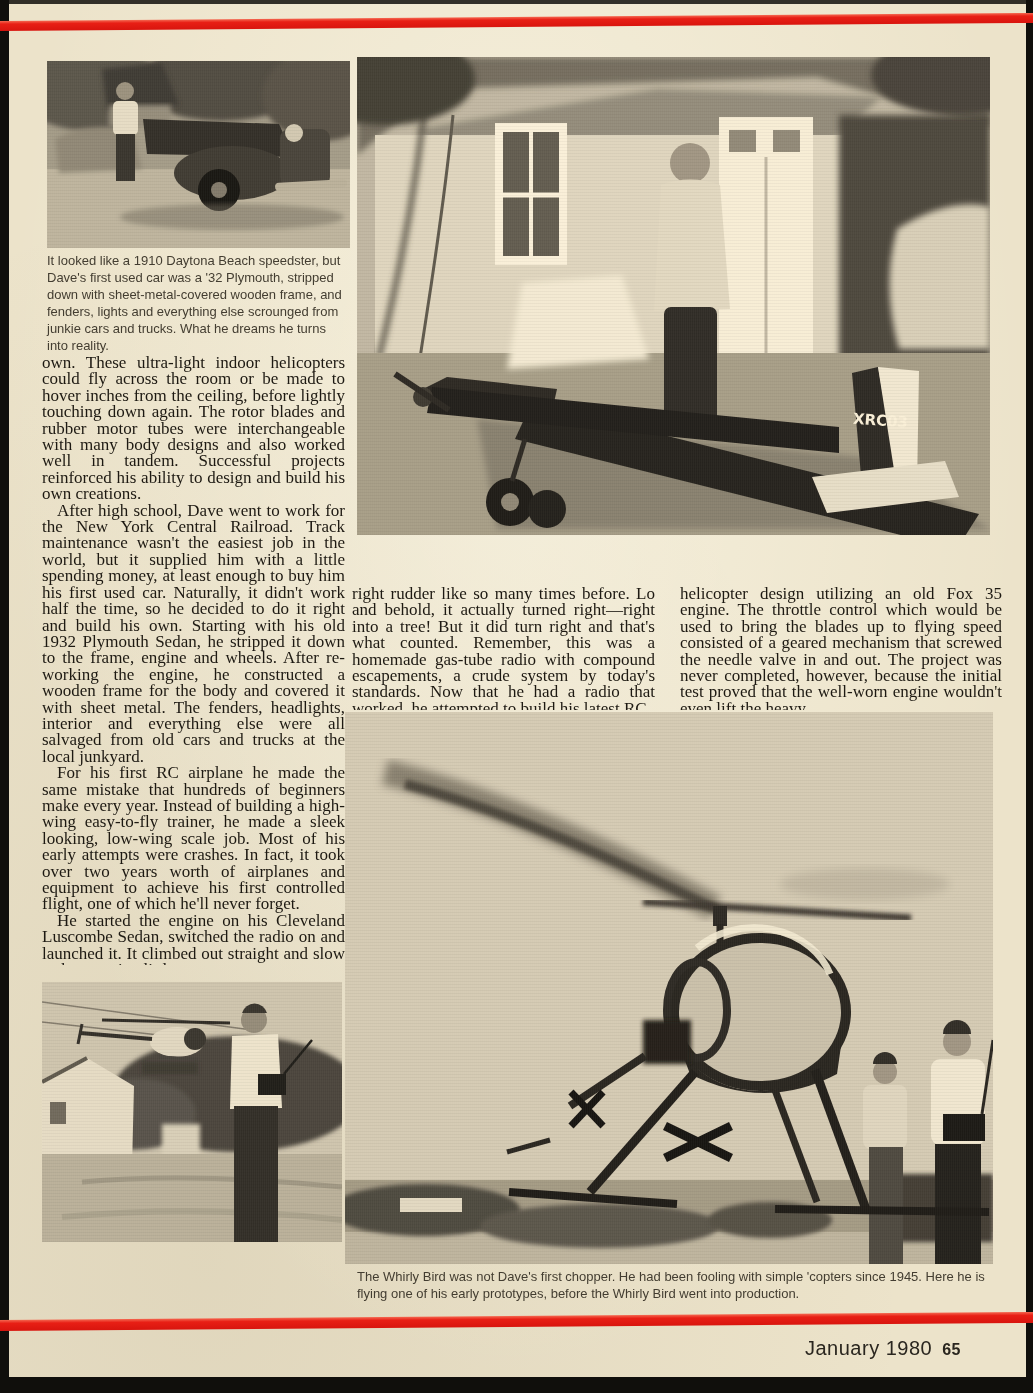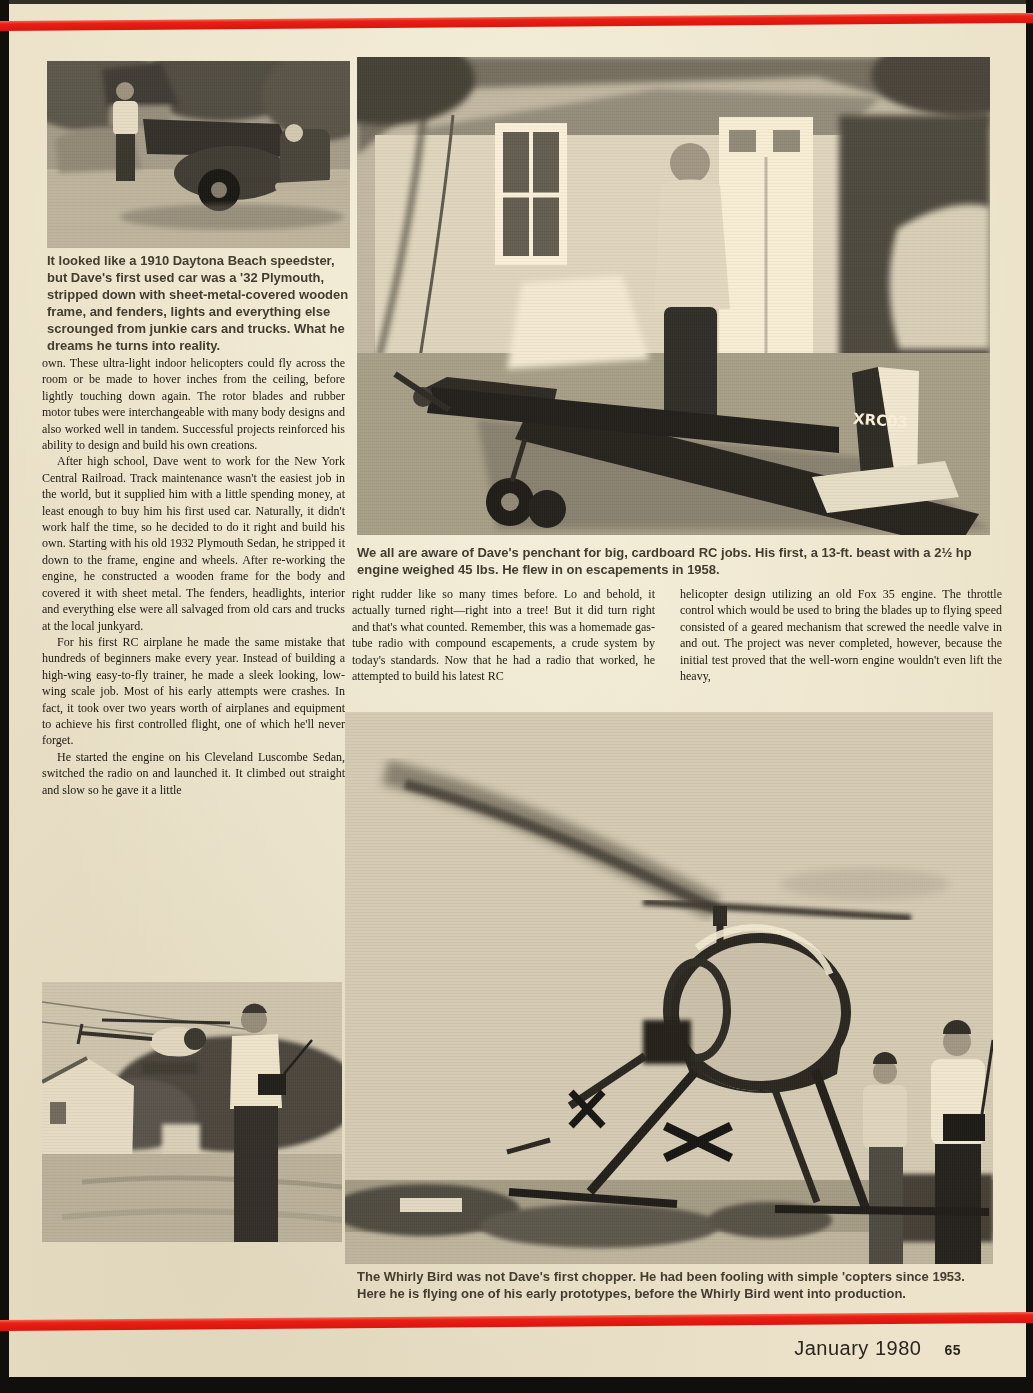--- a/index.html
+++ b/index.html
@@ -19,29 +19,29 @@
   .red-stripe{position:absolute;left:-12px;width:1060px;background:linear-gradient(180deg,#f4664f 0%,#e81f15 30%,#d8150e 100%);}
   .stripe-top{top:17px;height:10px;transform:rotate(-0.45deg);}
   .stripe-bottom{top:1316px;height:11px;transform:rotate(-0.45deg);}
 
   .photo{position:absolute;overflow:hidden;background:#a9a392;filter:sepia(.18) contrast(.97);}
   .photo svg{position:absolute;inset:0;width:100%;height:100%;display:block;}
   .photo::after{content:"";position:absolute;inset:0;pointer-events:none;opacity:.5;
     background-image:repeating-linear-gradient(0deg, rgba(0,0,0,.07) 0 1px, rgba(0,0,0,0) 1px 3px),
                      repeating-linear-gradient(90deg, rgba(255,255,255,.06) 0 1px, rgba(0,0,0,0) 1px 2px);}
 
-  .caption{position:absolute;font-family:"Liberation Sans", sans-serif;font-weight:bold;
+  .caption{position:absolute;font-family:"Liberation Sans", sans-serif;font-weight:normal;
     font-size:13px;line-height:17px;color:#433d31;text-align:left;}
-  .bodycol{position:absolute;font-size:12px;line-height:16.4px;text-align:justify;overflow:hidden;}
+  .bodycol{position:absolute;font-size:17px;line-height:16.4px;text-align:justify;overflow:hidden;}
   .bodycol p{margin:0;text-indent:15px;}
   .bodycol p.noindent{text-indent:0;}
 
   .footer{position:absolute;top:1337px;right:72px;font-family:"Liberation Sans", sans-serif;
     font-size:20px;color:#2a261f;letter-spacing:.5px;}
-  .footer .pagenum{font-weight:bold;font-size:14px;margin-left:23px;}
+  .footer .pagenum{font-weight:bold;font-size:16px;margin-left:10px;}
 </style>
 </head>
 <body>
 
 <div id="page">
 
   <div class="scan-edge edge-top"></div>
   <div class="scan-edge edge-left"></div>
   <div class="scan-edge edge-right"></div>
   <div class="scan-edge edge-bottom"></div>
@@ -120,21 +120,20 @@
       <polygon points="521,310 562,314 560,430 540,432" fill="#e7e2d2"></polygon>
       <polygon points="455,420 588,404 602,440 470,456" fill="#ddd8c8"></polygon>
       <circle cx="153" cy="445" r="24" fill="#1c1914"></circle>
       <circle cx="153" cy="445" r="9" fill="#8a8474"></circle>
       <circle cx="190" cy="452" r="19" fill="#211e19"></circle>
       <line x1="168" y1="382" x2="155" y2="424" stroke="#2a2620" stroke-width="5"></line>
       <text x="496" y="368" font-family="DejaVu Sans, sans-serif" font-size="15" font-weight="bold" fill="#efead9" transform="rotate(4 515 362)">XRC03</text>
     </svg>
   </div>
 
-  <div class="caption" style="left:357px;top:544px;width:628px;">We all are aware of Dave's penchant for big, cardboard RC jobs. His first, a 13-ft. beast with a 2½ hp engine weighed 45 lbs. He flew in on escapements in 1958.</div>
 
   <div class="bodycol" style="left:42px;top:355px;width:303px;height:610px;">
     <p class="noindent">own. These ultra-light indoor helicopters could fly across the room or be made to hover inches from the ceiling, before lightly touching down again. The rotor blades and rubber motor tubes were interchangeable with many body designs and also worked well in tandem. Successful projects reinforced his ability to design and build his own creations.</p>
     <p>After high school, Dave went to work for the New York Central Railroad. Track maintenance wasn't the easiest job in the world, but it supplied him with a little spending money, at least enough to buy him his first used car. Naturally, it didn't work half the time, so he decided to do it right and build his own. Starting with his old 1932 Plymouth Sedan, he stripped it down to the frame, engine and wheels. After re-working the engine, he constructed a wooden frame for the body and covered it with sheet metal. The fenders, headlights, interior and everything else were all salvaged from old cars and trucks at the local junkyard.</p>
     <p>For his first RC airplane he made the same mistake that hundreds of beginners make every year. Instead of building a high-wing easy-to-fly trainer, he made a sleek looking, low-wing scale job. Most of his early attempts were crashes. In fact, it took over two years worth of airplanes and equipment to achieve his first controlled flight, one of which he'll never forget.</p>
     <p>He started the engine on his Cleveland Luscombe Sedan, switched the radio on and launched it. It climbed out straight and slow so he gave it a little</p>
   </div>
 
   <div class="bodycol" style="left:352px;top:586px;width:303px;height:124px;">
     <p class="noindent">right rudder like so many times before. Lo and behold, it actually turned right—right into a tree! But it did turn right and that's what counted. Remember, this was a homemade gas-tube radio with compound escapements, a crude system by today's standards. Now that he had a radio that worked, he attempted to build his latest RC</p>
@@ -190,21 +189,21 @@
       <line x1="350" y1="360" x2="245" y2="480" stroke="#1f1c17" stroke-width="9"></line>
       <line x1="470" y1="358" x2="522" y2="500" stroke="#1f1c17" stroke-width="9"></line>
       <line x1="430" y1="378" x2="472" y2="490" stroke="#26231d" stroke-width="7"></line>
       <line x1="164" y1="480" x2="332" y2="492" stroke="#1c1914" stroke-width="8"></line>
       <line x1="430" y1="497" x2="644" y2="500" stroke="#1c1914" stroke-width="8"></line>
       <line x1="320" y1="414" x2="386" y2="446" stroke="#14120e" stroke-width="9"></line>
       <line x1="320" y1="446" x2="386" y2="414" stroke="#14120e" stroke-width="9"></line>
     </svg>
   </div>
 
-  <div class="caption" style="left:357px;top:1268px;width:632px;">The Whirly Bird was not Dave's first chopper. He had been fooling with simple 'copters since 1953. Here he is flying one of his early prototypes, before the Whirly Bird went into production.</div>
+  <div class="caption" style="left:357px;top:1268px;width:632px;">The Whirly Bird was not Dave's first chopper. He had been fooling with simple 'copters since 1945. Here he is flying one of his early prototypes, before the Whirly Bird went into production.</div>
 
   <div class="photo" style="left:42px;top:982px;width:300px;height:260px;">
     <svg viewBox="0 0 300 260" preserveAspectRatio="none">
       <defs>
           <filter id="bE">
             <feGaussianBlur stdDeviation="2.2"></feGaussianBlur>
           </filter>
         </defs>
       <rect width="300" height="260" fill="#c6bfae"></rect>
       <line x1="0" y1="20" x2="210" y2="48" stroke="#7d776a" stroke-width="1.5"></line>

